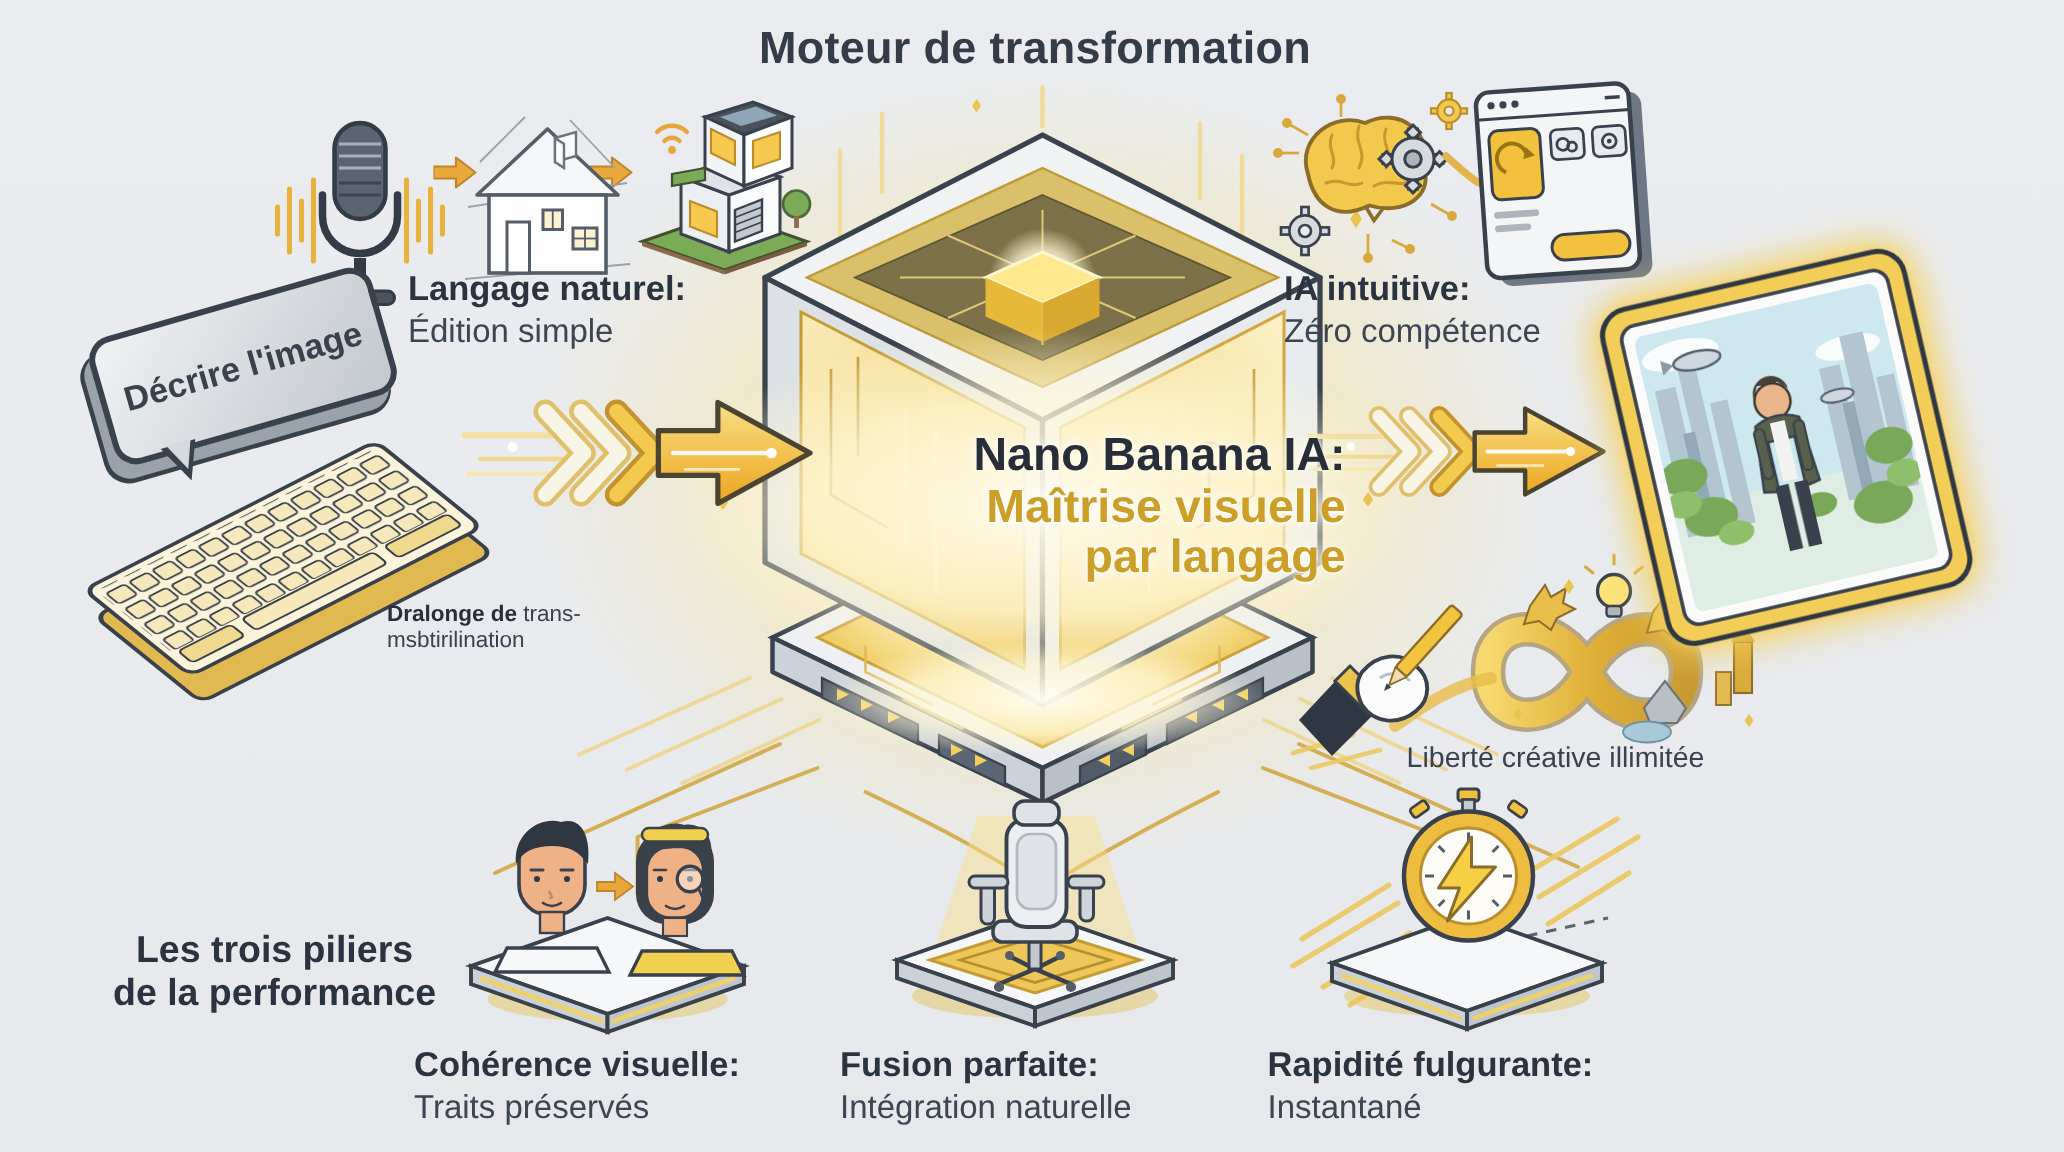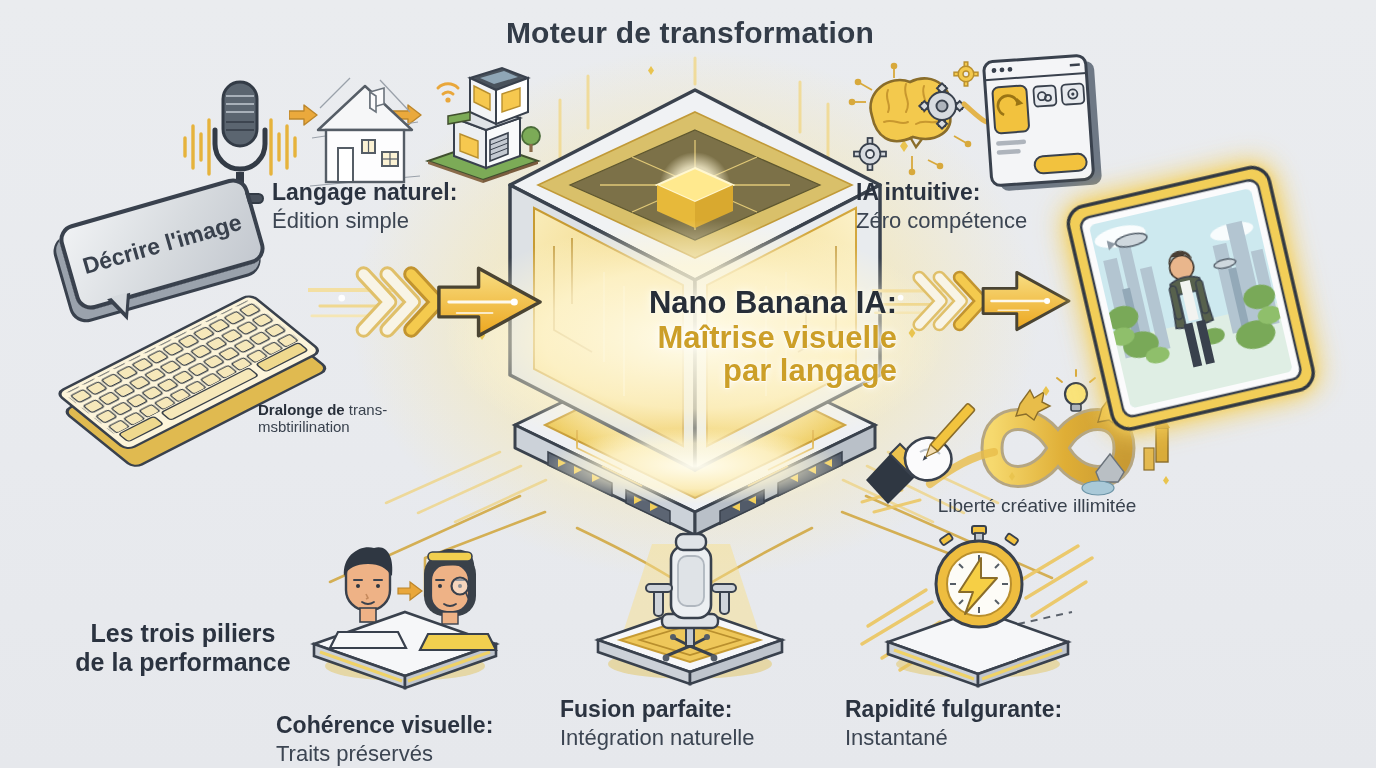--- a/index.html
+++ b/index.html
@@ -645,21 +645,21 @@
           <line x1="142" y1="60" x2="148" y2="60"></line>
         <line x1="99" y1="40" x2="103" y2="44"></line>
           <line x1="139" y1="40" x2="135" y2="44"></line>
         <line x1="99" y1="80" x2="103" y2="76"></line>
           <line x1="139" y1="80" x2="135" y2="76"></line>
       </g>
       <polygon points="121,34 99,68 113,68 105,90 137,54 121,54" fill="#f6cf45" stroke="#8a6d2a" stroke-width="2" stroke-linejoin="round"></polygon>
     </g>
   </svg>
 
-  <div class="cap" style="left:276px;top:713px;width:260px;">
+  <div class="cap" style="left:276px;top:697px;width:260px;">
     <div class="t">Cohérence visuelle:</div>
     <div class="s">Traits préservés</div>
   </div>
   <div class="cap" style="left:560px;top:697px;width:260px;">
     <div class="t">Fusion parfaite:</div>
     <div class="s">Intégration naturelle</div>
   </div>
   <div class="cap" style="left:845px;top:697px;width:260px;">
     <div class="t">Rapidité fulgurante:</div>
     <div class="s">Instantané</div>

